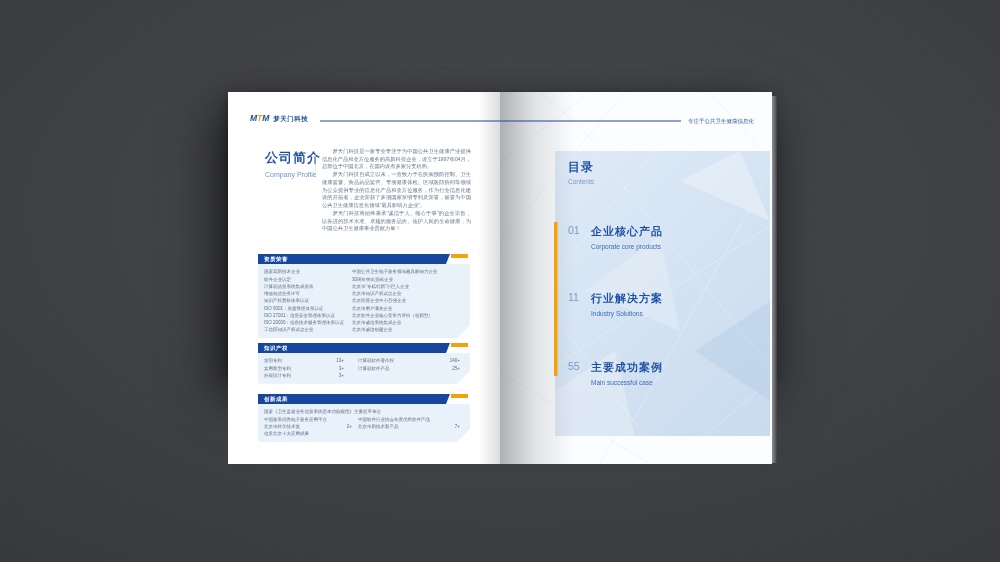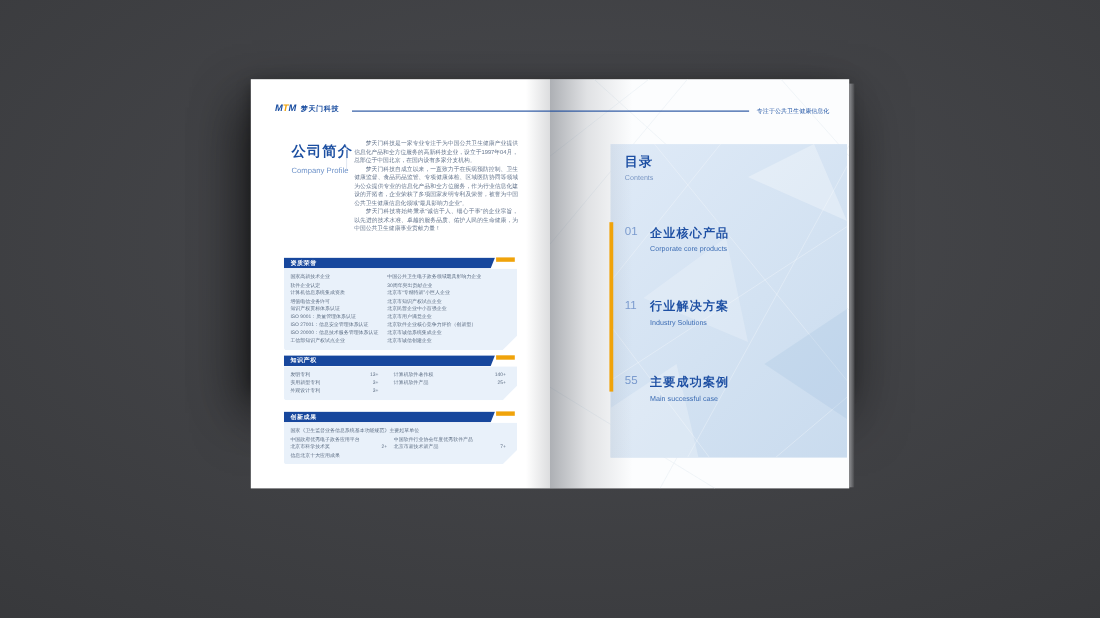--- a/index.html
+++ b/index.html
@@ -1,21 +1,21 @@
 <!DOCTYPE html>
 <html><head>
 <meta charset="utf-8">
 <style>
   html,body{margin:0;padding:0;}
   body{
     width:1000px;height:562px;overflow:hidden;position:relative;
     background:radial-gradient(130% 130% at 52% 38%, #494a4e 0%, #3a3b3e 55%, #2c2d2f 100%);
     font-family:"Liberation Sans", sans-serif;
   }
-  .spread{position:absolute;left:228px;top:72px;width:544px;height:280px;
+  .spread{position:absolute;left:228px;top:92px;width:544px;height:280px;
     box-shadow:0 24px 50px rgba(0,0,0,.5), -14px 20px 40px rgba(0,0,0,.30), 0 4px 12px rgba(0,0,0,.35);}
   .spread-inner{position:relative;width:1088px;height:744px;transform:scale(.5);transform-origin:0 0;}
   .page{position:absolute;top:0;width:544px;height:744px;background:#ffffff;}
   .page.pl{left:0;}
   .page.pr{left:544px;background:#fcfdfe;}
   .page.pl::after{content:"";position:absolute;right:0;top:0;bottom:0;width:44px;
     background:linear-gradient(90deg,rgba(0,0,0,0) 0%,rgba(40,45,55,.16) 100%);}
   .page.pr::before{content:"";position:absolute;left:0;top:0;bottom:0;width:150px;z-index:4;pointer-events:none;
     background:linear-gradient(90deg,rgba(55,60,70,.40) 0%,rgba(55,60,70,.14) 45%,rgba(55,60,70,0) 100%);}
   .edge{position:absolute;left:1088px;top:8px;width:10px;height:734px;

